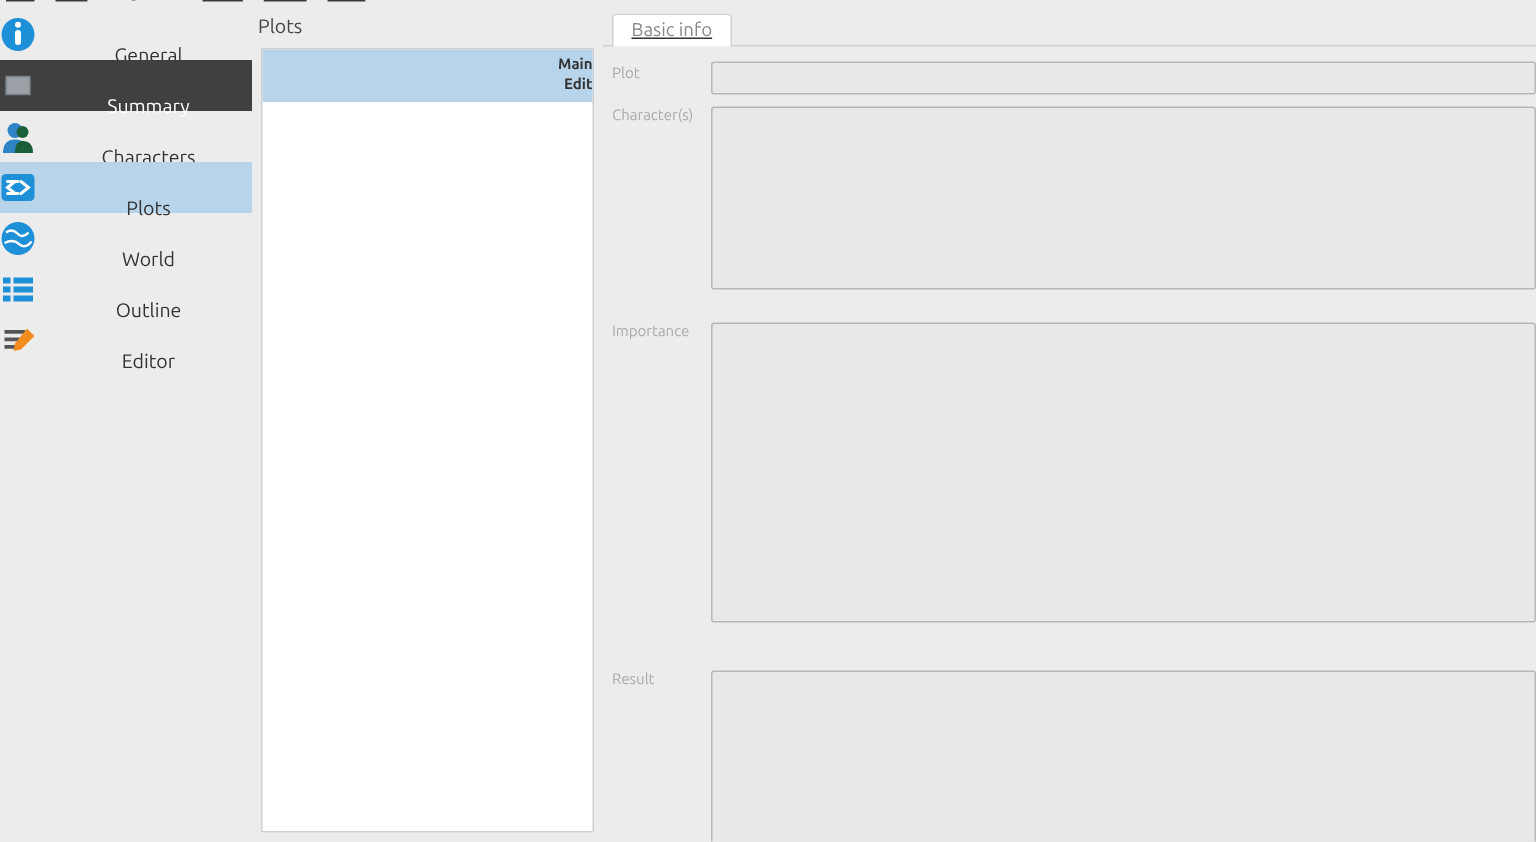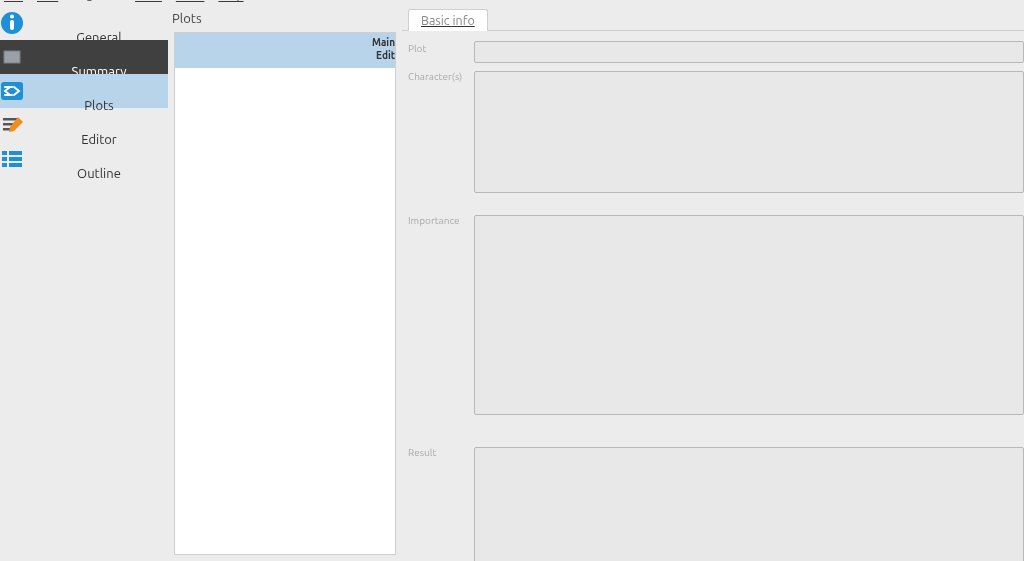--- a/index.html
+++ b/index.html
@@ -217,52 +217,72 @@
         <span class="label">General</span>
       </div>
       <div class="nav-item secondary-selected">
         <span class="icon-holder">
           <svg width="24" height="24" viewBox="0 0 24 24">
               <rect x="4" y="6" width="16" height="12" fill="#9aa0a5" stroke="#7a8085"></rect>
             </svg>
         </span>
         <span class="label">Summary</span>
       </div>
+      <div class="nav-item">
+        <span class="icon-holder">
+          <svg width="24" height="24" viewBox="0 0 24 24">
+              <circle cx="10" cy="8" r="5" fill="#2f84c6"></circle>
+              <path d="M2 23 Q2 14 10 14 Q18 14 18 23 Z" fill="#2f84c6"></path>
+              <circle cx="15" cy="9" r="4" fill="#1b5e3a"></circle>
+              <path d="M10 23 Q10 15 15 15 Q22 15 22 23 Z" fill="#1b5e3a"></path>
+            </svg>
+        </span>
+        <span class="label">Characters</span>
+      </div>
       <div class="nav-item selected">
         <span class="icon-holder">
           <svg width="24" height="24" viewBox="0 0 24 24">
               <rect x="1" y="3" width="22" height="18" rx="3" fill="#1e90d8"></rect>
               <path d="M5 8 L12 8 M5 16 L12 16 M14 8 L19 12 L14 16 M10 8 L5 12 L10 16" stroke="#fff" stroke-width="2" fill="none" stroke-linecap="round"></path>
             </svg>
         </span>
         <span class="label">Plots</span>
       </div>
       <div class="nav-item">
         <span class="icon-holder">
           <svg width="24" height="24" viewBox="0 0 24 24">
-              <rect x="3" y="5" width="14" height="2.5" fill="#555"></rect>
-              <rect x="3" y="10" width="14" height="2.5" fill="#555"></rect>
-              <rect x="3" y="15" width="8" height="2.5" fill="#555"></rect>
-              <path d="M18 4 L23 9 L14 18 L9 19 L10 14 Z" fill="#f28c1e"></path>
-            </svg>
-        </span>
-        <span class="label">Editor</span>
+              <circle cx="12" cy="12" r="11" fill="#1e90d8"></circle>
+              <path d="M4 8 Q8 5 12 9 Q15 12 19 8 M3 15 Q9 12 13 16 Q17 19 21 14" stroke="#fff" stroke-width="1.6" fill="none"></path>
+            </svg>
+        </span>
+        <span class="label">World</span>
       </div>
       <div class="nav-item">
         <span class="icon-holder">
           <svg width="24" height="24" viewBox="0 0 24 24">
               <rect x="2" y="4" width="5" height="4" fill="#1e90d8"></rect>
               <rect x="9" y="4" width="13" height="4" fill="#1e90d8"></rect>
               <rect x="2" y="10" width="5" height="4" fill="#1e90d8"></rect>
               <rect x="9" y="10" width="13" height="4" fill="#1e90d8"></rect>
               <rect x="2" y="16" width="5" height="4" fill="#1e90d8"></rect>
               <rect x="9" y="16" width="13" height="4" fill="#1e90d8"></rect>
             </svg>
         </span>
         <span class="label">Outline</span>
+      </div>
+      <div class="nav-item">
+        <span class="icon-holder">
+          <svg width="24" height="24" viewBox="0 0 24 24">
+              <rect x="3" y="5" width="14" height="2.5" fill="#555"></rect>
+              <rect x="3" y="10" width="14" height="2.5" fill="#555"></rect>
+              <rect x="3" y="15" width="8" height="2.5" fill="#555"></rect>
+              <path d="M18 4 L23 9 L14 18 L9 19 L10 14 Z" fill="#f28c1e"></path>
+            </svg>
+        </span>
+        <span class="label">Editor</span>
       </div>
     </div>
 
     <div class="middle-panel">
       <div class="panel-title">Plots</div>
       <div class="list-box">
         <div class="list-header">
           <div>Main</div>
           <div>Edit</div>
         </div>

